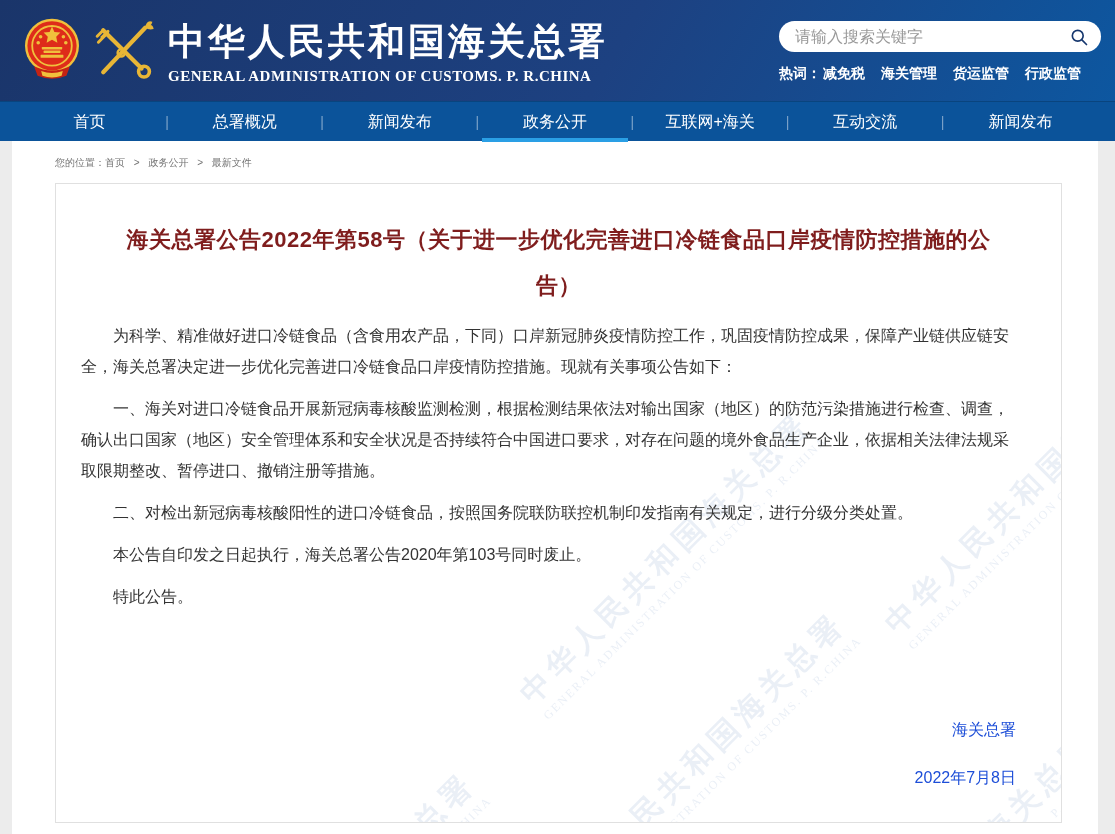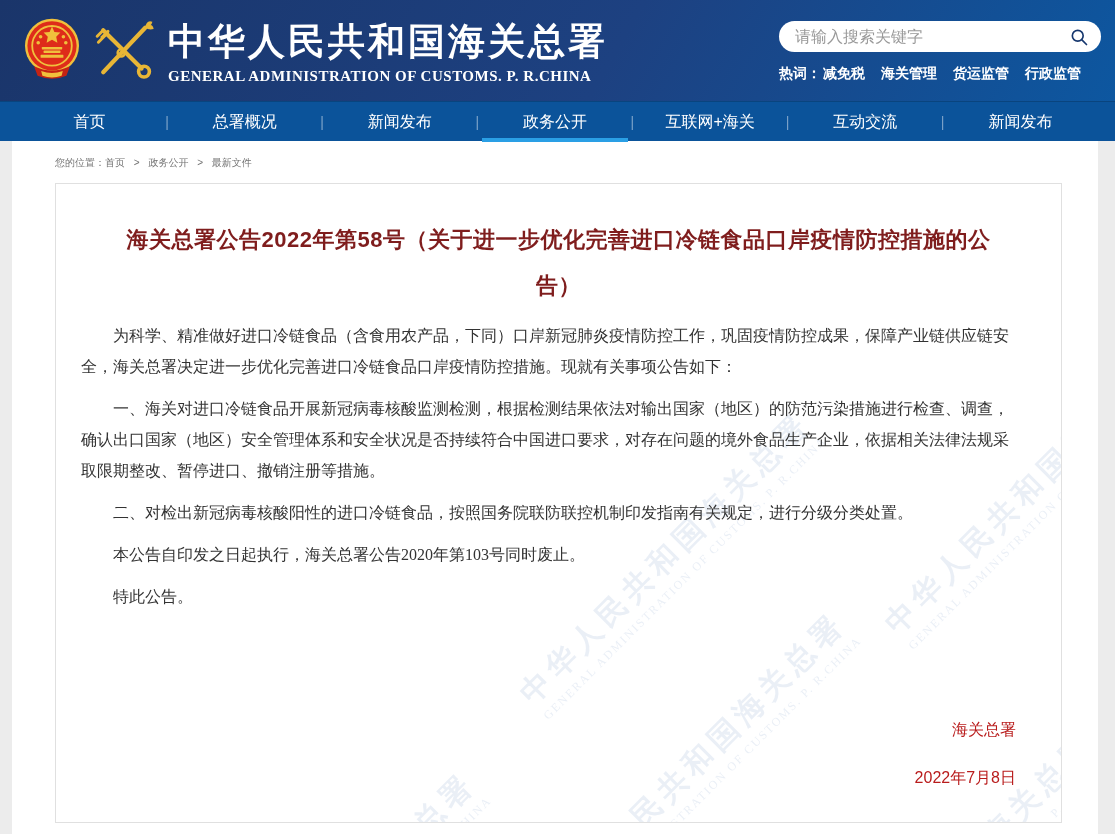--- a/index.html
+++ b/index.html
@@ -55,25 +55,25 @@
   .breadcrumb .sep{ margin:0 6px; }
 
   .article-box{
     position:relative; margin:4px 36px 0 43px; border:1px solid #e0e0e0;
     background:#fff; height:640px; overflow:hidden;
   }
   .article-title{
     width:900px; margin:33px auto 0; text-align:center;
     font-size:22px; font-weight:bold; color:#7f1d1d; line-height:46px; letter-spacing:0.5px;
   }
-  .article-body{ padding:0 44px 0 25px; position:relative; z-index:2;font-family:Liberation Serif, serif; }
+  .article-body{ padding:0 44px 0 25px; position:relative; z-index:2; }
   .article-body p{
     font-size:16px; line-height:31px; color:#333; text-indent:2em; margin:11px 0;
   }
-  .sign-block{ position:relative; z-index:2; text-align:right; padding-right:45px; color:#b91c1c; font-size:16px; }
+  .sign-block{ position:relative; z-index:2; text-align:right; padding-right:45px; color:#1d4ed8; font-size:16px; }
   .sign-name{ margin-top:108px; }
   .sign-date{ margin-top:27px; }
 
   
   .wm{
     position:absolute; z-index:1; transform:rotate(-45deg); transform-origin:left top;
     color:rgba(125,155,200,0.16); white-space:nowrap; text-align:center; pointer-events:none;
   }
   .wm .wm-cn{ display:block; font-size:30px; letter-spacing:6px; font-weight:bold; }
   .wm .wm-en{ display:block; font-size:12px; letter-spacing:2px; font-family:"Liberation Serif","DejaVu Serif",serif; }

